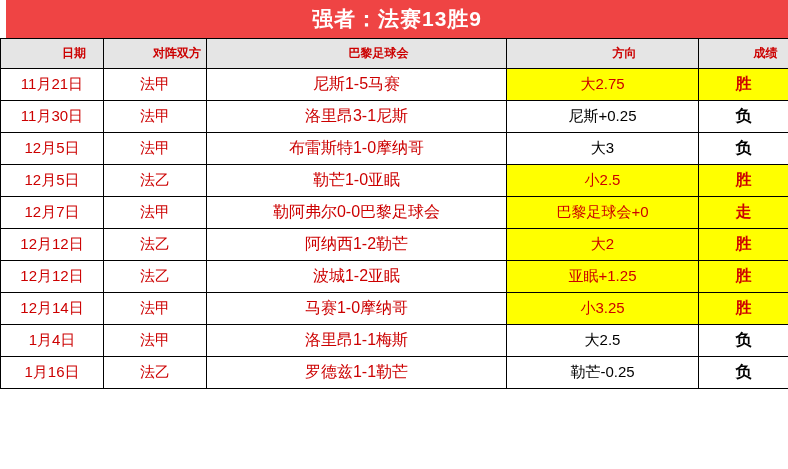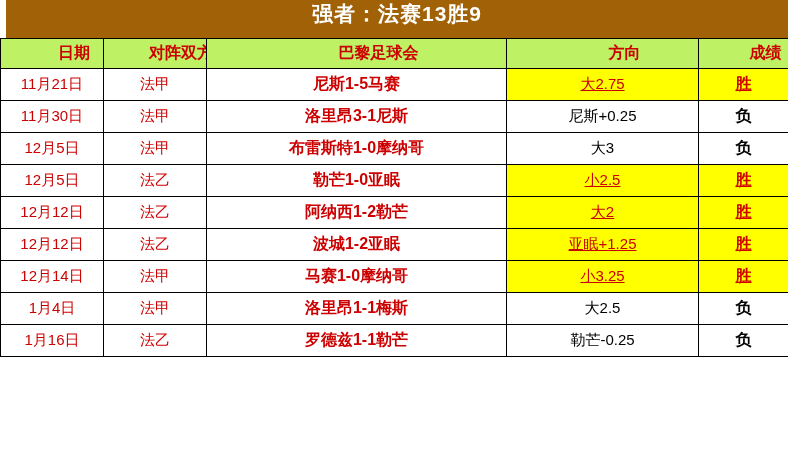--- a/index.html
+++ b/index.html
@@ -15,22 +15,23 @@
   }
   .sheet {
     width: 788px;
     height: 469px;
     display: flex;
     flex-direction: column;
     box-sizing: border-box;
   }
   .title-bar {
     height: 38px;
-    background: #a16207;
+    background: #ef4444;
     display: flex;
+    align-items: center;
     justify-content: center;
     box-sizing: border-box;
     margin-left: 6px;
   }
   .title-text {
     color: #ffffff;
     font-size: 21px;
     font-weight: bold;
     letter-spacing: 1px;
     white-space: nowrap;
@@ -49,42 +50,40 @@
   th, td {
     border: 1px solid #000000;
     text-align: center;
     vertical-align: middle;
     white-space: nowrap;
     overflow: hidden;
     font-size: 15px;
   }
   thead th {
     height: 27px;
-    background: #bef264;
+    background: #e5e5e5;
     color: #cc0000;
     font-weight: bold;
-    font-size: 16px;
+    font-size: 12px;
     padding-left: 45px;
   }
   tbody td {
     height: 29px;
     color: #cc0000;
     background: #ffffff;
     font-weight: normal;
   }
   tbody td.hl {
     background: #ffff00;
-    text-decoration: underline;
   }
   tbody td.neutral {
     color: #000000;
   }
   tbody td.match {
     font-size: 16px;
-    font-weight: bold;
   }
   tbody td.res {
     font-weight: bold;
     font-size: 16px;
   }
 </style>
 </head>
 <body>
 
 <div class="sheet">
@@ -133,20 +132,27 @@
           <td class="res neutral">负</td>
         </tr>
         <tr>
           <td>12月5日</td>
           <td>法乙</td>
           <td class="match">勒芒1-0亚眠</td>
           <td class="hl">小2.5</td>
           <td class="res hl">胜</td>
         </tr>
         <tr>
+          <td>12月7日</td>
+          <td>法甲</td>
+          <td class="match">勒阿弗尔0-0巴黎足球会</td>
+          <td class="hl">巴黎足球会+0</td>
+          <td class="res hl">走</td>
+        </tr>
+        <tr>
           <td>12月12日</td>
           <td>法乙</td>
           <td class="match">阿纳西1-2勒芒</td>
           <td class="hl">大2</td>
           <td class="res hl">胜</td>
         </tr>
         <tr>
           <td>12月12日</td>
           <td>法乙</td>
           <td class="match">波城1-2亚眠</td>

